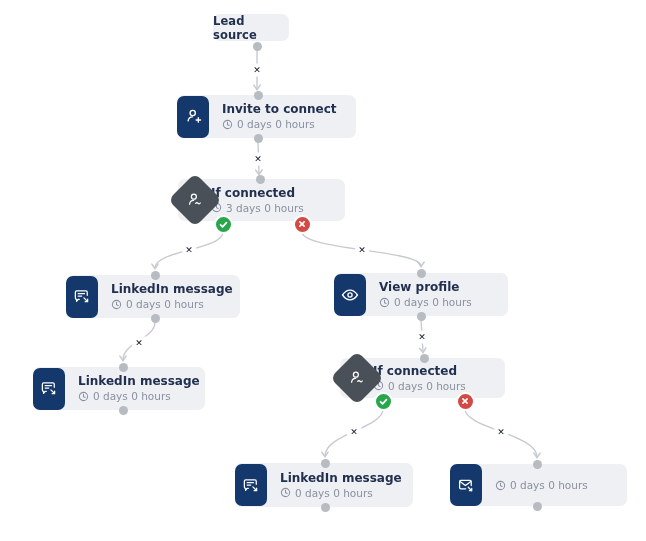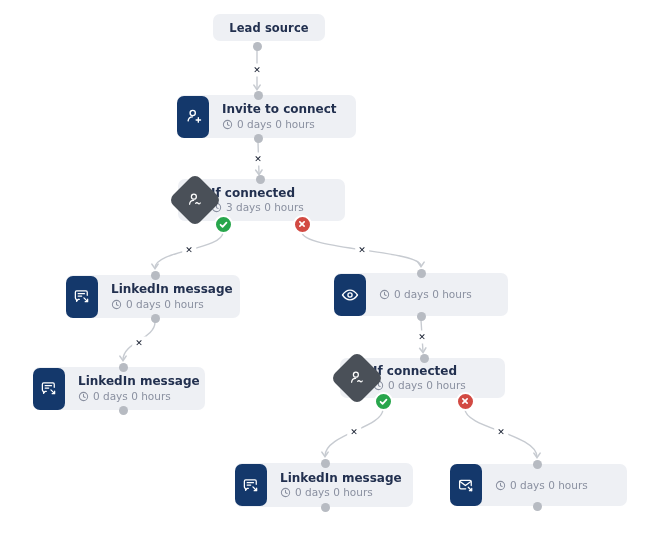--- a/index.html
+++ b/index.html
@@ -12,21 +12,21 @@
   #canvas{position:relative;width:646px;height:541px;background:var(--canvas-bg);overflow:hidden;}
 
   svg.edge-layer{position:absolute;left:0;top:0;z-index:1;}
 
   .node{position:absolute;background:var(--card-bg);border-radius:7px;z-index:3;box-sizing:border-box;}
   .node-source{display:flex;align-items:center;justify-content:center;
     font-size:11.5px;font-weight:600;color:var(--title);letter-spacing:.1px;}
   .node-card{display:flex;flex-direction:column;justify-content:center;padding-left:45px;gap:2px;}
   .node-cond{padding-left:33px;}
   .node-title{font-size:12px;font-weight:700;color:var(--title);line-height:1.15;white-space:nowrap;}
-  .node-delay{display:flex;align-items:flex-start;gap:4px;font-size:10.5px;color:var(--delay);line-height:1;white-space:nowrap;}
+  .node-delay{display:flex;align-items:center;gap:4px;font-size:10.5px;color:var(--delay);line-height:1;white-space:nowrap;}
 
   .icon-badge{position:absolute;left:0;top:50%;transform:translateY(-50%);
     width:32px;height:42px;border-radius:7px;background:var(--action-bg);
     display:flex;align-items:center;justify-content:center;}
   .diamond-badge{position:absolute;left:-11px;top:50%;transform:translateY(-50%);
     width:56px;height:56px;display:flex;align-items:center;justify-content:center;}
   .diamond-shape{position:absolute;left:9px;top:9px;width:38px;height:38px;border-radius:7px;
     background:var(--cond-bg);transform:rotate(45deg);}
   .diamond-badge svg{position:relative;z-index:1;}
 
@@ -66,21 +66,21 @@
 
   <span class="edge-x" style="left:257px;top:70px">✕</span>
   <span class="edge-x" style="left:258px;top:159px">✕</span>
   <span class="edge-x" style="left:189px;top:250px">✕</span>
   <span class="edge-x" style="left:362px;top:250px">✕</span>
   <span class="edge-x" style="left:139px;top:343px">✕</span>
   <span class="edge-x" style="left:422px;top:337px">✕</span>
   <span class="edge-x" style="left:354px;top:432px">✕</span>
   <span class="edge-x" style="left:501px;top:432px">✕</span>
 
-  <div class="node node-source" style="left:213px;top:14px;width:112px;height:27px">
+  <div class="node node-source" style="left:213px;top:14px;width:76px;height:27px">
     <span>Lead source</span>
   </div>
 
   <div class="node node-card" style="left:177px;top:95px;width:179px;height:43px">
     <div class="icon-badge">
       <svg width="19" height="19" viewBox="0 0 24 24" fill="none" stroke="#fff" stroke-width="1.7" stroke-linecap="round">
         <circle cx="11" cy="7.6" r="3.3"></circle>
         <path d="M5.2 17.6 C5.6 14 8 12.4 10.7 12.4"></path>
         <path d="M15.3 16.4 h5.6 M18.1 13.6 v5.6"></path>
       </svg>
@@ -150,20 +150,21 @@
     </div>
   </div>
 
   <div class="node node-card" style="left:334px;top:273px;width:174px;height:43px">
     <div class="icon-badge">
       <svg width="20" height="20" viewBox="0 0 24 24" fill="none" stroke="#fff" stroke-width="1.6" stroke-linecap="round" stroke-linejoin="round">
         <path d="M3 12 C6 7.6 9.4 6.2 12 6.2 C14.6 6.2 18 7.6 21 12 C18 16.4 14.6 17.8 12 17.8 C9.4 17.8 6 16.4 3 12 Z"></path>
         <circle cx="12" cy="12" r="2.5"></circle>
       </svg>
     </div>
+    <div class="node-title">View profile</div>
     <div class="node-delay">
       <svg width="11" height="11" viewBox="0 0 12 12" fill="none" stroke="#8a90a0" stroke-width="1.1" stroke-linecap="round">
           <circle cx="6" cy="6" r="4.5"></circle>
           <path d="M6 3.6 V6.2 L7.8 7.1"></path>
         </svg>
       <span>0 days 0 hours</span>
     </div>
   </div>
 
   <div class="node node-card node-cond" style="left:340px;top:358px;width:165px;height:40px">

